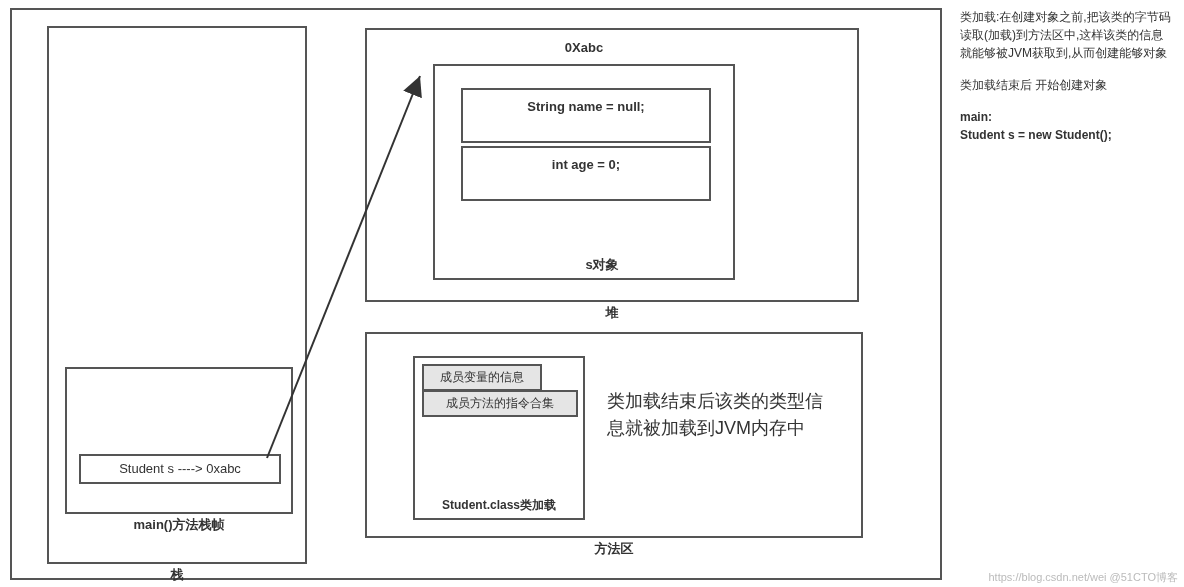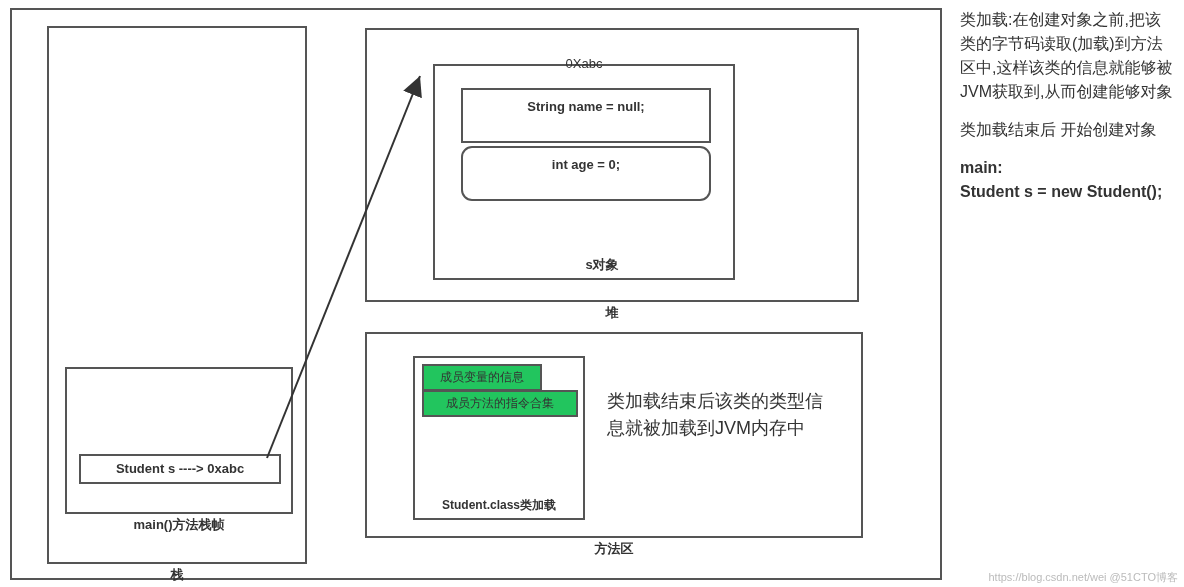--- a/index.html
+++ b/index.html
@@ -30,50 +30,50 @@
     width: 228px; height: 147px;
     border: 2px solid #555;
   }
   .stack-var {
     position: absolute;
     left: 12px; top: 85px;
     width: 202px; height: 30px;
     border: 2px solid #555;
     text-align: center;
     line-height: 26px;
-    font-weight: bold;
+    font-weight: normal;
   }
   .sf-label { position: absolute; left: 0; bottom: -22px; width: 100%; text-align: center; font-weight: bold; }
   .stack-label { position: absolute; left: 0; bottom: -22px; width: 100%; text-align: center; font-weight: bold; }
 
   .heap-area {
     position: absolute;
     left: 353px; top: 18px;
     width: 494px; height: 274px;
     border: 2px solid #555;
   }
   .heap-label { position: absolute; left: 0; bottom: -22px; width: 100%; text-align: center; font-weight: bold; }
   .obj-box {
     position: absolute;
     left: 66px; top: 34px;
     width: 302px; height: 216px;
     border: 2px solid #555;
   }
-  .obj-addr { position: absolute; left: 0; top: -26px; width: 100%; text-align: center; font-weight: normal; margin-top: 16px; }
+  .obj-addr { position: absolute; left: 0; top: -26px; width: 100%; text-align: center; font-weight: bold; }
   .field-box {
     position: absolute;
     left: 26px;
     width: 250px; height: 55px;
     border: 2px solid #555;
     text-align: center;
     line-height: 34px;
     font-weight: bold;
   }
   .f1 { top: 22px; }
-  .f2 { top: 80px; border-radius: 11px; }
+  .f2 { top: 80px; }
   .obj-label { position: absolute; left: 0; bottom: 4px; width: 100%; text-align: center; font-weight: bold; padding-left: 36px; }
 
   .method-area {
     position: absolute;
     left: 353px; top: 322px;
     width: 498px; height: 206px;
     border: 2px solid #555;
   }
   .ma-label { position: absolute; left: 0; bottom: -22px; width: 100%; text-align: center; font-weight: bold; }
   .class-box {
@@ -83,38 +83,38 @@
     border: 2px solid #555;
   }
   .member-box {
     position: absolute;
     left: 7px;
     border: 2px solid #555;
     text-align: center;
     font-weight: normal;
     font-size: 12px;
     padding: 3px 4px;
-    background: #22c55e;
+    background: #e5e5e5;
   }
   .m1 { top: 6px; width: 120px; }
   .m2 { top: 32px; width: 156px; }
   .class-label { position: absolute; left: 0; bottom: 4px; width: 100%; text-align: center; font-weight: bold; font-size: 12px; }
   .ma-note {
     position: absolute;
     left: 240px; top: 54px;
     width: 220px;
     font-size: 18px;
     line-height: 1.5;
   }
 
   .side {
     position: absolute;
     left: 960px; top: 8px;
     width: 214px;
-    font-size: 16px;
+    font-size: 12px;
     line-height: 1.5;
   }
   .side p { margin-bottom: 14px; }
   .side .bold { font-weight: bold; }
 
   .watermark {
     position: absolute;
     right: 6px; bottom: 2px;
     font-size: 11px;
     color: #bbb;

